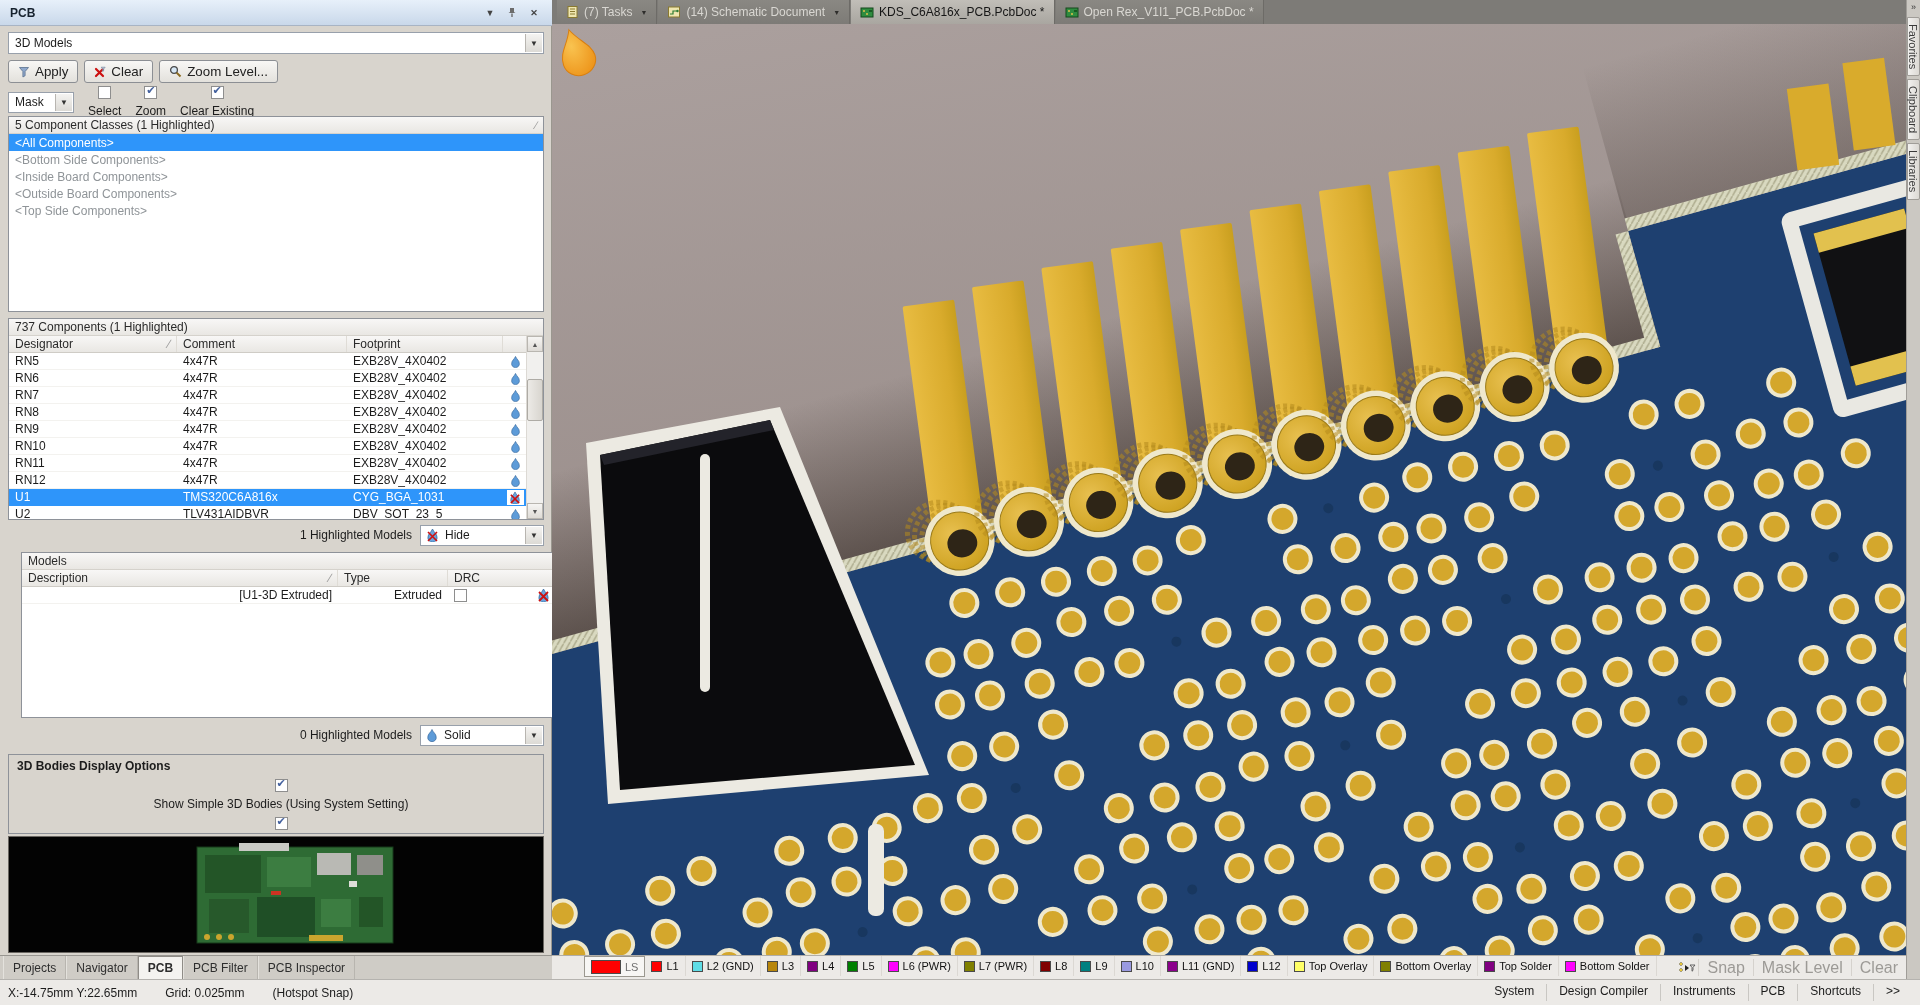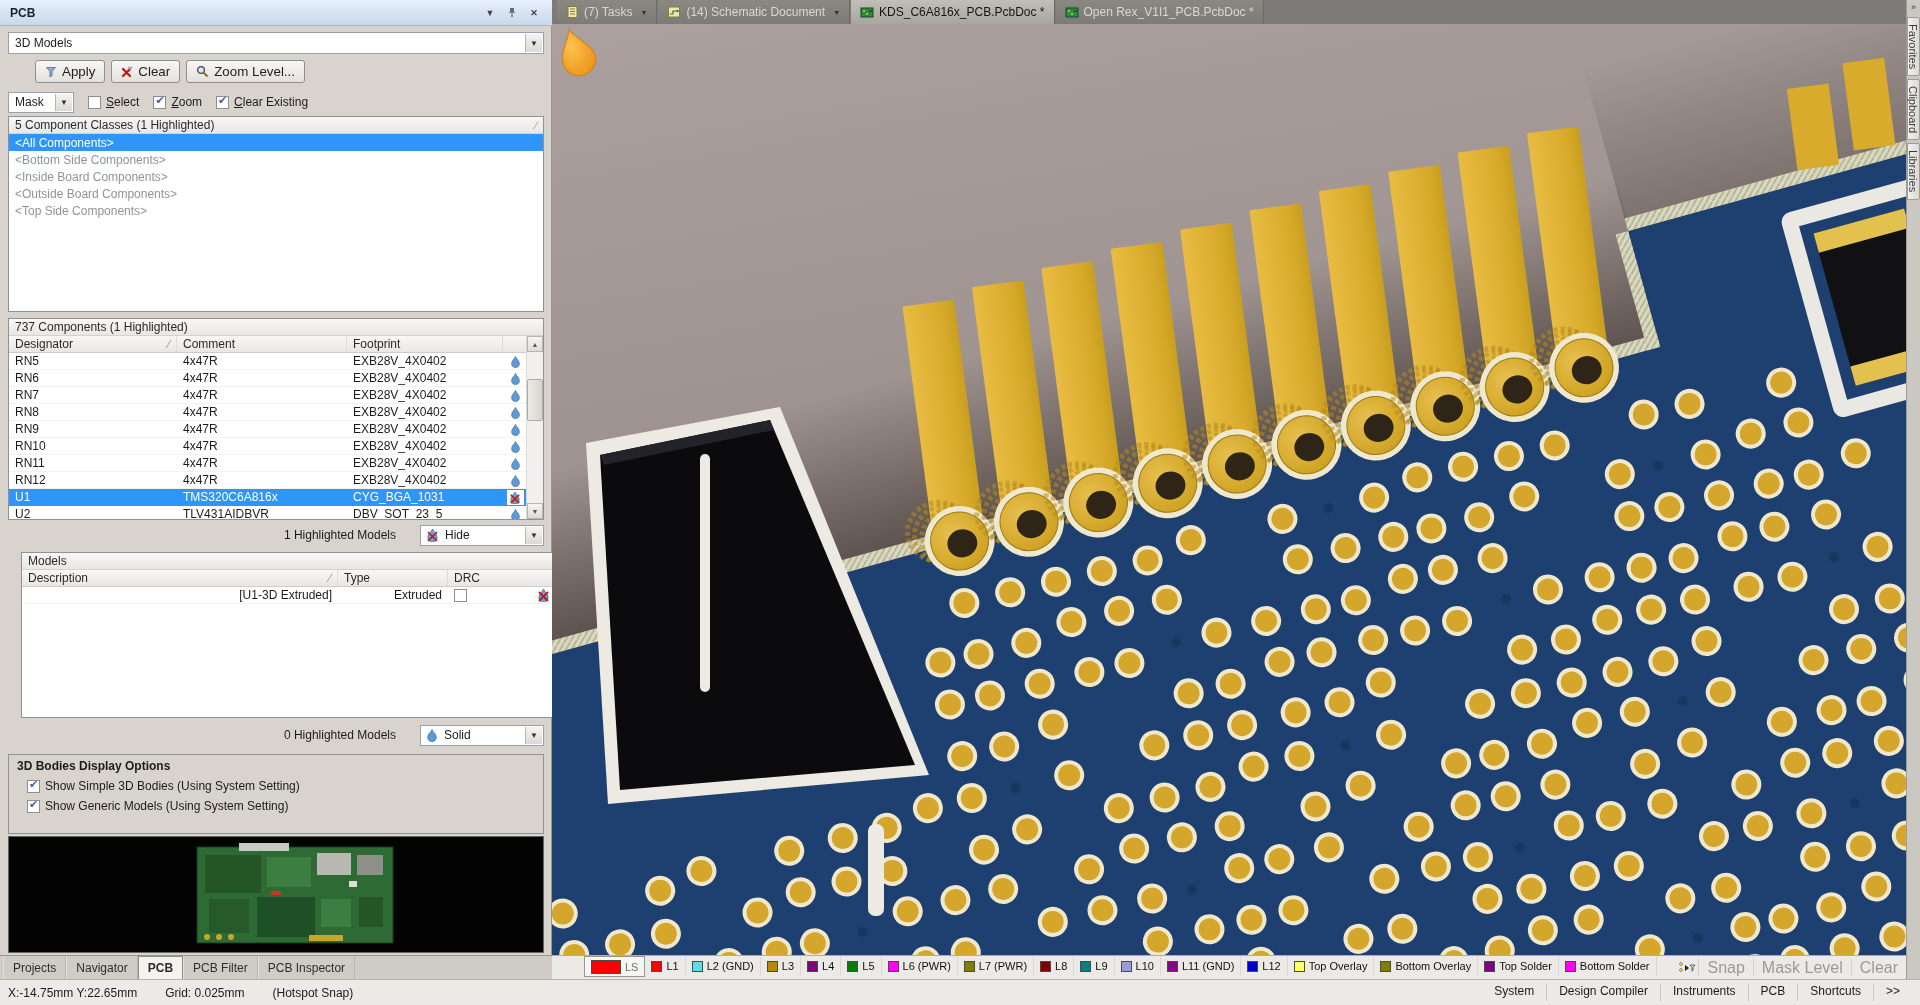--- a/index.html
+++ b/index.html
@@ -7,25 +7,25 @@
   #app{position:relative;width:1920px;height:1005px;overflow:hidden;background:#d8d4cd;font-size:12px;color:#1c1c1c;}
 
   
   #left-panel{position:absolute;left:0;top:0;width:552px;height:955px;background:#d8d4cd;border-right:1px solid #9a978f;}
   .p-title{position:absolute;left:0;top:0;width:552px;height:26px;background:linear-gradient(#e7f0fa,#c9d8ea);border-bottom:1px solid #a8b4c4;display:flex;align-items:center;padding:0 10px;font-weight:bold;color:#16222e;}
   .p-title .spacer{flex:1}
   .p-title .tbtn{width:16px;height:16px;display:flex;align-items:center;justify-content:center;color:#444;font-size:9px;margin-left:6px;cursor:default;}
   .combo{height:22px;background:#fff;border:1px solid #98a0ab;display:flex;align-items:center;padding-left:6px;position:relative;}
   .combo .arrowbox{position:absolute;right:1px;top:1px;bottom:1px;width:17px;background:linear-gradient(#f4f3f1,#dcdad5);border-left:1px solid #b8b5b0;display:flex;align-items:center;justify-content:center;font-size:8px;color:#333;}
   #combo-3d{position:absolute;left:8px;top:32px;width:536px;}
-  #toolbar{position:absolute;left:8px;top:60px;height:24px;display:flex;gap:6px;margin-left:27px;}
+  #toolbar{position:absolute;left:8px;top:60px;height:24px;display:flex;gap:6px;}
   .btn{height:23px;border:1px solid #8c8f94;border-radius:3px;background:linear-gradient(#f8f7f5,#e3e1dc);display:flex;align-items:center;padding:0 9px;gap:5px;color:#222;}
   #mask-row{position:absolute;left:8px;top:91px;height:22px;display:flex;align-items:center;gap:14px;}
   #mask-combo{width:66px;height:21px;}
-  .cbrow{display:flex;align-items:center;gap:5px;}
+  .cbrow{display:flex;align-items:center;gap:5px;flex-direction:column;}
   .cb{width:13px;height:13px;background:#fff;border:1px solid #8e8e8e;position:relative;display:inline-block;}
   .cb.on::after{content:"\2714";position:absolute;left:1px;top:-3px;font-size:11px;color:#44619e;}
   .uf{display:inline-block;}
   .uf::first-letter{text-decoration:underline;}
 
   .listbox{position:absolute;background:#fff;border:1px solid #8e9299;overflow:hidden;}
   .lhead{height:17px;background:linear-gradient(#f8f7f6,#e9e7e3);border-bottom:1px solid #d5d2cc;display:flex;align-items:center;padding:0 6px;color:#2a2a2a;}
   .lhead .slash{margin-left:auto;color:#9a9a9a;font-size:11px;}
   .lrow{height:17px;display:flex;align-items:center;padding:0 6px;color:#8f9498;white-space:nowrap;}
   .lrow.sel{background:#2e95fa;color:#fff;}
@@ -40,21 +40,21 @@
   .c-des{width:168px;}.c-com{width:170px;}.c-foot{width:156px;}
   .c-ico{width:24px;display:flex;justify-content:center;align-items:center;}
   .iconbox{background:#fff;width:17px;height:15px;display:flex;align-items:center;justify-content:center;}
   #comp-rows{position:relative;}
   
   .vscroll{position:absolute;right:0px;top:17px;bottom:0;width:17px;background:#f1f0ee;border-left:1px solid #dcd9d4;display:flex;flex-direction:column;}
   .vscroll .sbtn{height:16px;background:linear-gradient(#f6f5f3,#dedbd6);border:1px solid #b9b6b0;display:flex;align-items:center;justify-content:center;font-size:7px;color:#555;}
   .vscroll .track{flex:1;position:relative;}
   .vscroll .thumb{position:absolute;left:0;right:0;top:18%;height:42px;background:linear-gradient(90deg,#eceae6,#d8d5cf);border:1px solid #aeaba5;border-radius:2px;}
 
-  .hlrow{position:absolute;display:flex;align-items:center;justify-content:flex-end;gap:24px;height:22px;}
+  .hlrow{position:absolute;display:flex;align-items:center;justify-content:flex-end;gap:8px;height:22px;}
   #hl-top{left:8px;top:524px;width:536px;}
   #hl-bottom{left:8px;top:724px;width:536px;}
   .ddl{width:124px;height:21px;background:#fff;border:1px solid #98a0ab;display:flex;align-items:center;gap:6px;padding-left:5px;position:relative;}
   .ddl .arrowbox{position:absolute;right:1px;top:1px;bottom:1px;width:17px;background:linear-gradient(#f4f3f1,#dcdad5);border-left:1px solid #b8b5b0;display:flex;align-items:center;justify-content:center;font-size:8px;color:#333;}
 
   #models-box{left:21px;top:552px;width:540px;height:166px;text-align:right;}
   .m-desc{width:316px;}.m-type{width:110px;}.m-drc{flex:1;display:flex;align-items:center;}
 
   #bodies-box{position:absolute;left:8px;top:754px;width:536px;height:80px;border:1px solid #8e9299;background:#d8d4cd;padding:4px 8px;}
   #bodies-box .bt{font-weight:bold;margin-bottom:6px;}

